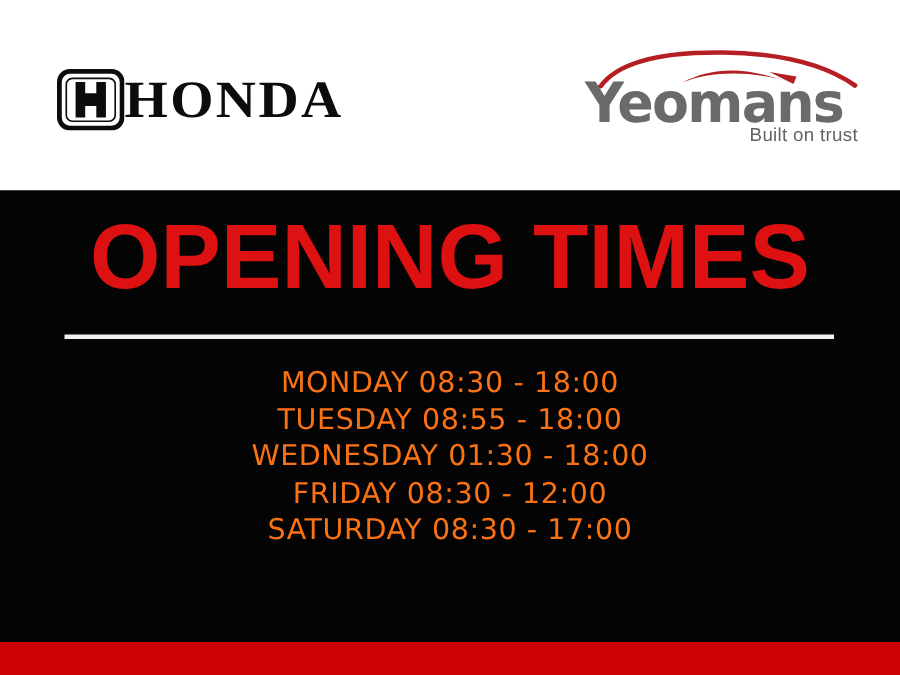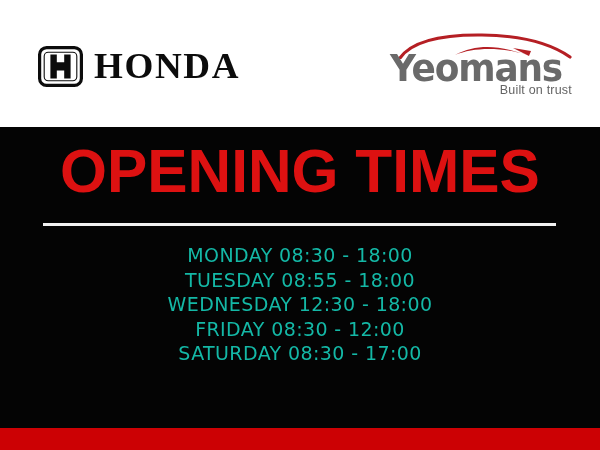--- a/index.html
+++ b/index.html
@@ -29,21 +29,20 @@
     background: #ffffff;
   }
 
   
   .honda-lockup {
     position: absolute;
     left: 38px;
     top: 46px;
     display: flex;
     align-items: center;
-    gap: 11px;
   }
   .honda-emblem {
     width: 45px;
     height: 41px;
     display: block;
   }
   .honda-wordmark {
     font-family: "Liberation Serif", serif;
     font-weight: bold;
     font-size: 35px;
@@ -137,21 +136,21 @@
     left: 0;
     top: 243px;
     width: 600px;
     text-align: center;
   }
   .hours-row {
     font-family: "DejaVu Sans", sans-serif;
     font-size: 19px;
     line-height: 24.5px;
     letter-spacing: 0.4px;
-    color: #14b8a6;
+    color: #f97316;
     white-space: nowrap;
   }
 
   
   .red-bar {
     position: absolute;
     left: 0;
     top: 428px;
     width: 600px;
     height: 22px;
@@ -191,20 +190,20 @@
 
   <div class="body-panel"></div>
 
   <div class="headline">OPENING TIMES</div>
 
   <div class="divider"></div>
 
   <div class="hours-list">
     <div class="hours-row">MONDAY 08:30 - 18:00</div>
     <div class="hours-row">TUESDAY 08:55 - 18:00</div>
-    <div class="hours-row">WEDNESDAY 12:30 - 18:00</div>
+    <div class="hours-row">WEDNESDAY 01:30 - 18:00</div>
     <div class="hours-row">FRIDAY 08:30 - 12:00</div>
     <div class="hours-row">SATURDAY 08:30 - 17:00</div>
   </div>
 
   <div class="red-bar"></div>
 
 </div>
 
 </body></html>

